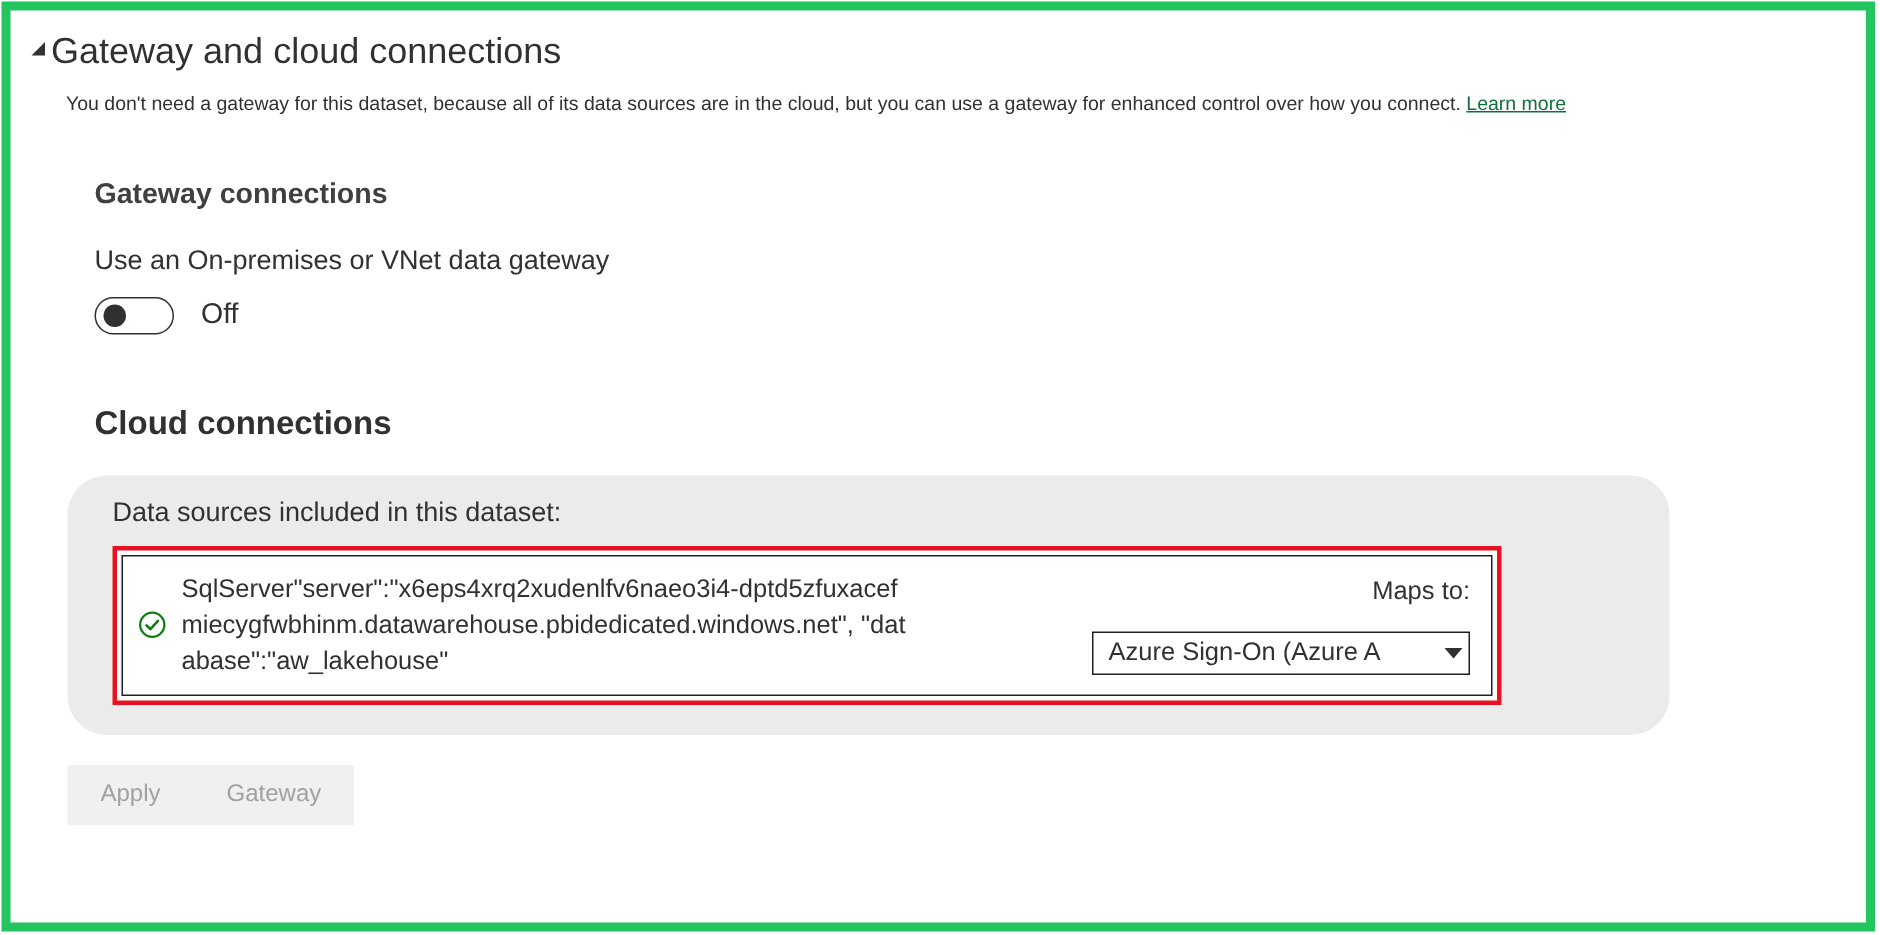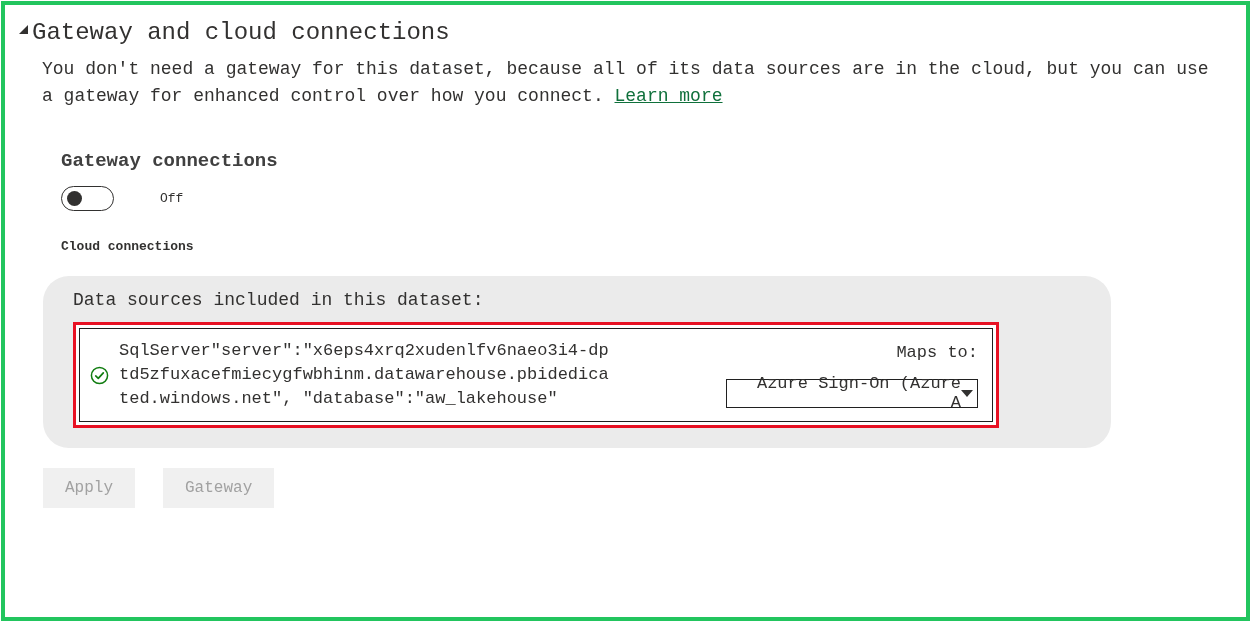--- a/index.html
+++ b/index.html
@@ -5,44 +5,43 @@
   * { box-sizing: border-box; }
   html, body { margin: 0; padding: 0; }
   body {
     font-family: "Segoe UI", -apple-system, BlinkMacSystemFont, sans-serif;
     color: #323130;
     background: #fff;
     width: 1253px;
     height: 623px;
   }
   .panel {
-    border: 4px solid #22c55e;
+    border: 6px solid #22c55e;
     width: 1249px;
     height: 620px;
     margin: 1px;
     padding: 14px 22px 14px 14px;
-    font-family: Liberation Mono, monospace;
   }
 
   .header-line { display: flex; align-items: center; gap: 4px; }
   .tri {
     width: 0; height: 0;
     border-left: 9px solid transparent;
     border-bottom: 9px solid #323130;
     transform: rotate(0deg);
     margin-top: -6px;
   }
   .section-title {
     font-size: 24px;
     font-weight: 400;
     color: #323130;
   }
 
   .description {
-    font-size: 18px;
+    font-size: 13px;
     color: #323130;
     margin: 10px 0 0 23px;
     line-height: 1.5;
     max-width: 1180px;
   }
   .link { color: #0f703b; text-decoration: underline; cursor: pointer; }
 
   .subhead {
     font-size: 19px;
     font-weight: 700;
@@ -71,27 +70,27 @@
     position: relative;
     cursor: pointer;
   }
   .toggle-knob {
     width: 15px; height: 15px;
     background: #323130;
     border-radius: 50%;
     position: absolute;
     top: 4px; left: 5px;
   }
-  .toggle-label { font-size: 13px; margin-left: 28px; }
+  .toggle-label { font-size: 19px; }
 
   .subhead2 {
-    font-size: 13px;
+    font-size: 22px;
     font-weight: 700;
     color: #323130;
-    margin: 28px 0 0 42px;
+    margin: 46px 0 0 42px;
   }
 
   .ds-panel {
     background: #ebebeb;
     margin: 22px 0 0 24px;
     width: 1068px;
     padding: 14px 16px 20px 30px;
     border-radius: 26px;
   }
   .ds-heading {
@@ -152,21 +151,21 @@
   }
   .chev {
     width: 0; height: 0;
     border-left: 6px solid transparent;
     border-right: 6px solid transparent;
     border-top: 7px solid #323130;
   }
 
   .btn-row {
     display: flex;
-    gap: 28px;
+    gap: 0;
     margin: 20px 0 0 24px;
   }
   .btn {
     background: #f0f0f0;
     color: #a1a1a1;
     border: none;
     height: 40px;
     padding: 0 22px;
     font-size: 16px;
     font-family: inherit;
@@ -182,20 +181,21 @@
     <div class="tri"></div>
     <div class="section-title">Gateway and cloud connections</div>
   </div>
 
   <div class="description">
     <span>You don't need a gateway for this dataset, because all of its data sources are in the cloud, but you can use a gateway for enhanced control over how you connect. </span><a class="link">Learn more</a>
   </div>
 
   <div class="subhead">Gateway connections</div>
 
+  <div class="gateway-prompt">Use an On-premises or VNet data gateway</div>
 
   <div class="toggle-row">
     <div class="toggle">
       <div class="toggle-knob"></div>
     </div>
     <div class="toggle-label">Off</div>
   </div>
 
   <div class="subhead2">Cloud connections</div>
 

